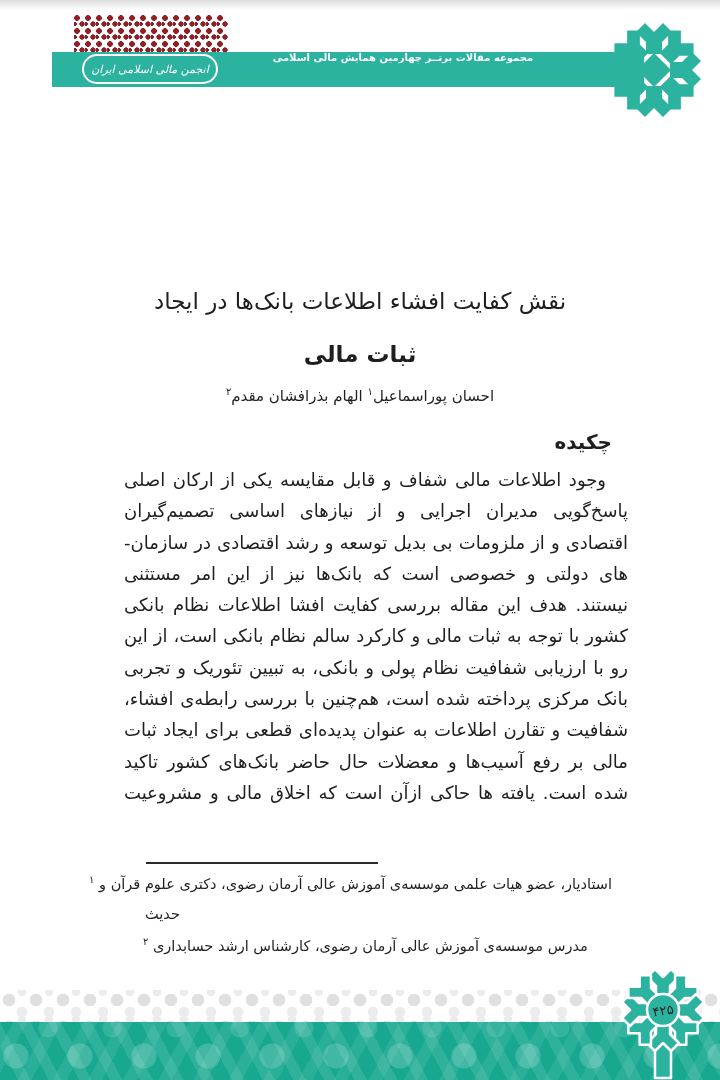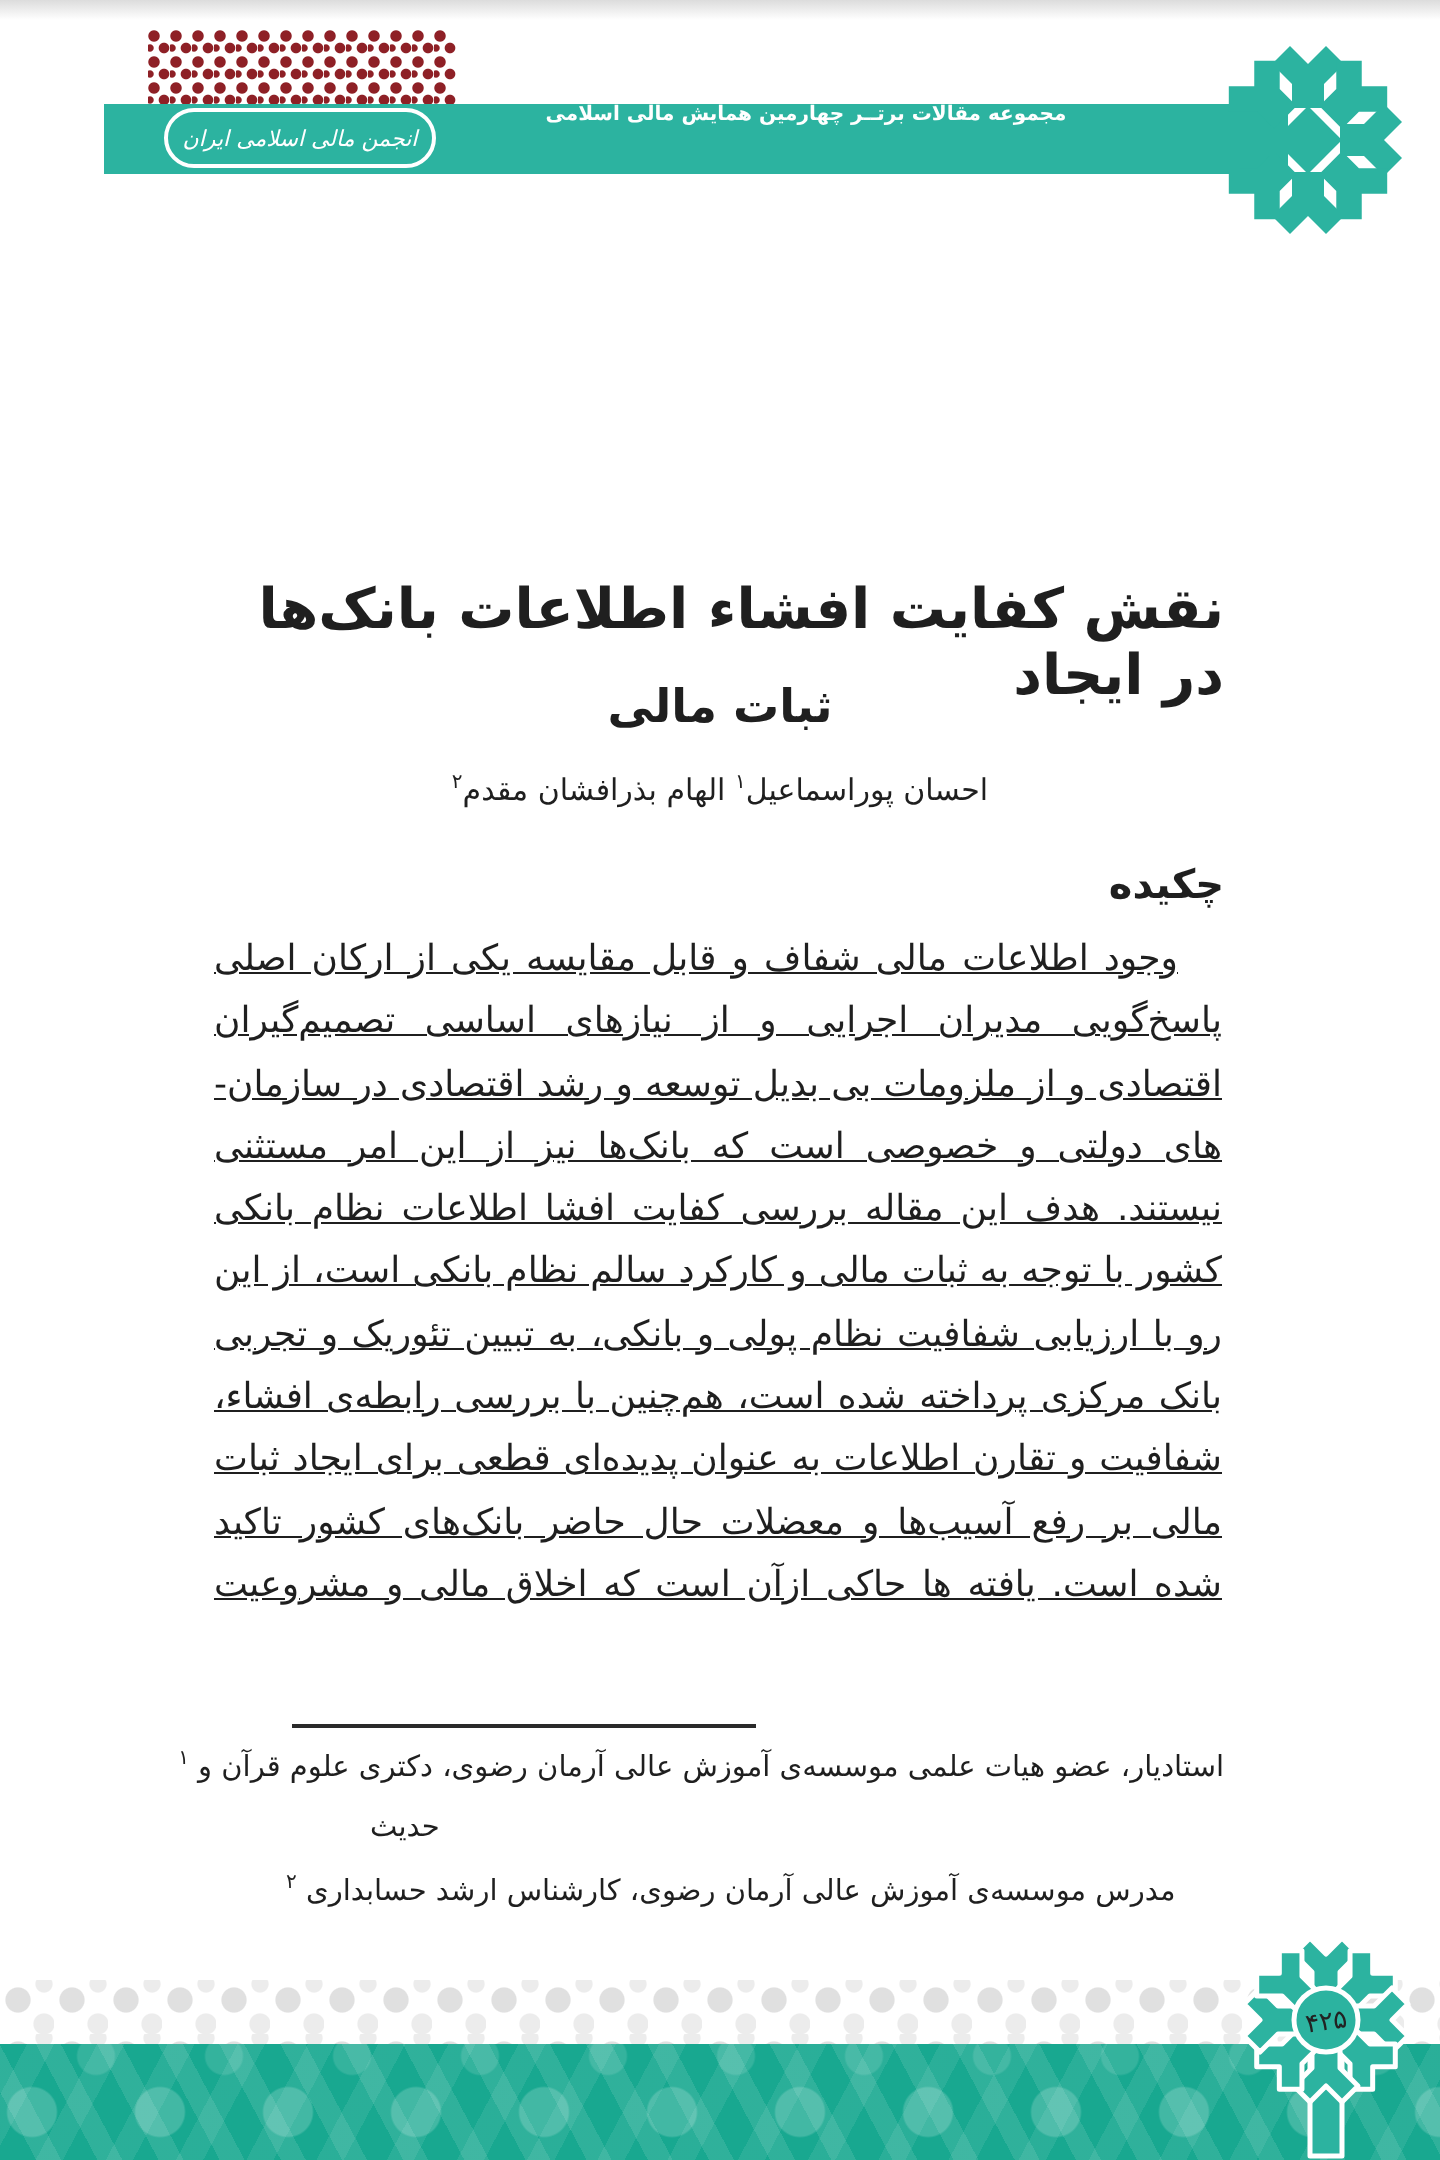--- a/index.html
+++ b/index.html
@@ -26,40 +26,40 @@
   .banner-bar{position:absolute;left:52px;top:52px;width:592px;height:35px;
     background:var(--teal);display:flex;align-items:flex-start;}
   .banner-title{flex:1;text-align:center;color:#fff;font-weight:bold;font-size:10px;
     padding-left:150px;padding-right:40px;direction:rtl;}
   .assoc-oval{position:absolute;left:30px;top:2px;width:136px;height:30px;
     border:2px solid #fff;border-radius:17px;display:flex;align-items:center;justify-content:center;}
   .assoc-oval span{color:#fff;font-size:11px;font-style:italic;direction:rtl;white-space:nowrap;}
   .gear-top{position:absolute;left:598px;top:14px;width:112px;height:112px;}
 
   
-  .title-1{position:absolute;left:108px;top:288px;width:504px;
-    direction:rtl;font-size:28px;font-weight:bold;}
+  .title-1{position:absolute;left:108px;top:288px;width:504px;text-align:center;
+    direction:rtl;font-size:23px;font-weight:normal;}
   .title-2{position:absolute;left:108px;top:341px;width:504px;text-align:center;
     direction:rtl;font-size:23px;font-weight:bold;}
   .authors{position:absolute;left:108px;top:386px;width:504px;text-align:center;
     direction:rtl;font-size:15px;}
   .authors sup{font-size:10px;}
   .abstract-heading{position:absolute;left:108px;top:430px;width:504px;text-align:right;
     direction:rtl;font-size:20px;font-weight:bold;}
-  .abstract{position:absolute;left:107px;top:464px;width:504px;direction:rtl;text-decoration:underline;}
+  .abstract{position:absolute;left:124px;top:464px;width:504px;direction:rtl;}
   .abstract .line{font-size:18px;line-height:31.3px;text-align:justify;text-align-last:justify;
     white-space:nowrap;}
   .abstract .line.first{padding-right:22px;}
 
   
   .fn-sep{position:absolute;left:146px;top:862px;width:232px;height:2px;background:#2a2a2a;}
   .fn1-l1{position:absolute;left:110px;top:874px;width:502px;direction:rtl;font-size:14.5px;
     text-align:justify;text-align-last:justify;white-space:nowrap;}
   .fn1-l2{position:absolute;left:145px;top:906px;width:467px;direction:rtl;text-align:left;
-    font-size:14.5px;margin-left:40px;}
+    font-size:14.5px;}
   .fn2{position:absolute;left:143px;top:936px;width:469px;direction:rtl;text-align:left;
     font-size:14.5px;}
   sup{font-size:10px;}
 
   
   .gray-band{position:absolute;left:0;top:990px;width:720px;height:32px;
     background-image:
       radial-gradient(circle at 9px 10px, var(--pattern-gray) 6px, transparent 6.6px),
       radial-gradient(circle at 22px 22px, #ececec 5px, transparent 5.6px),
       radial-gradient(circle at 22px 2px, #ececec 4px, transparent 4.6px);

